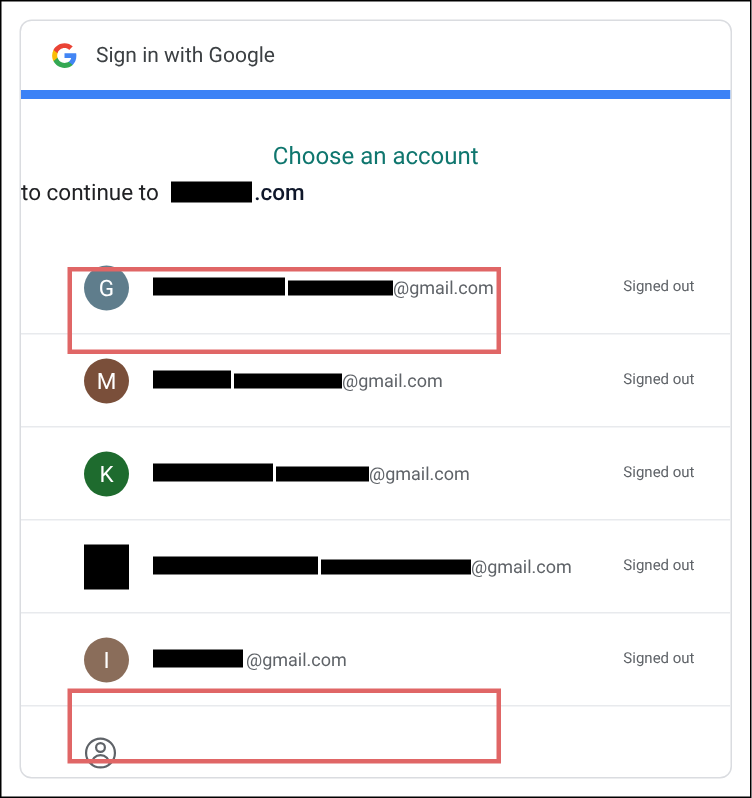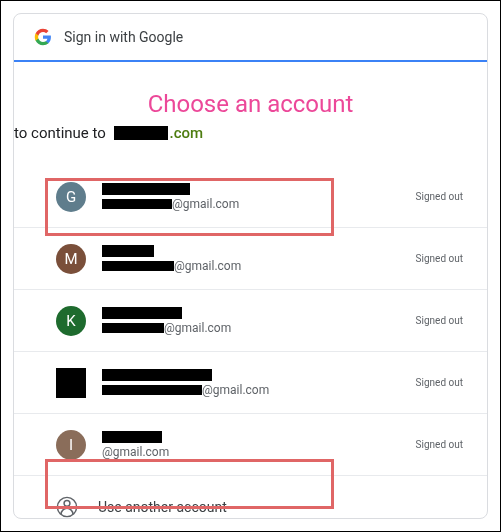--- a/index.html
+++ b/index.html
@@ -22,60 +22,60 @@
       background: #fff;
       height: 100%;
       overflow: hidden;
       display: flex;
       flex-direction: column;
     }
     .header {
       display: flex;
       align-items: center;
       padding: 14px 20px;
-      border-bottom: 2px solid #3b82f6;
+      border-bottom: 6px solid #3b82f6;
       gap: 12px;
     }
     .google-logo {
       width: 18px;
       height: 18px;
       flex-shrink: 0;
     }
     .header-title {
       font-size: 14px;
       color: #3c4043;
     }
     .main {
       padding-top: 28px;
       text-align: center;
       flex: 1;
       overflow: hidden;
       display: flex;
       flex-direction: column;
     }
     .choose-title {
-      font-size: 24px;
+      font-size: 16px;
       font-weight: 400;
-      color: #ec4899;
+      color: #0f766e;
       margin-bottom: 6px;
     }
     .continue-line {
       font-size: 15px;
       color: #202124;
       display: inline-flex;
       align-items: center;
       gap: 2px;
     }
     .redacted-block {
       display: inline-block;
       background: #000;
       vertical-align: middle;
     }
     .continue-domain {
-      color: #4d7c0f;
+      color: #0f172a;
       font-weight: 500;
     }
     .accounts {
       margin-top: 24px;
     }
     .account-row {
       display: flex;
       align-items: center;
       padding: 10px 24px 10px 42px;
       border-bottom: 1px solid #e8eaed;
@@ -97,21 +97,20 @@
       margin-right: 16px;
     }
     .avatar.square {
       border-radius: 0;
       background: #000;
       color: #000;
     }
     .account-info {
       flex: 1;
       display: flex;
-      flex-direction: column;
       gap: 2px;
     }
     .name-block {
       height: 12px;
       background: #000;
     }
     .email-line {
       display: flex;
       align-items: center;
       font-size: 12px;
@@ -230,19 +229,18 @@
           <div class="status">Signed out</div>
         </div>
       </div>
 
     <div class="use-another">
       <svg class="person-icon" viewBox="0 0 24 24" fill="none" stroke="#5f6368" stroke-width="1.6">
         <circle cx="12" cy="8" r="3.2"></circle>
         <path d="M5.5 20c0-3.6 2.9-6.5 6.5-6.5s6.5 2.9 6.5 6.5"></path>
         <circle cx="12" cy="12" r="10.5"></circle>
       </svg>
-      <span class="use-another-label">Use another account</span>
     </div>
   </div>
 </div>
 
 <div class="highlight-box" style="left:44px; top:177px; width:289px; height:58px;"></div>
 <div class="highlight-box" style="left:44px; top:458px; width:289px; height:50px;"></div>
 
 </body></html>

